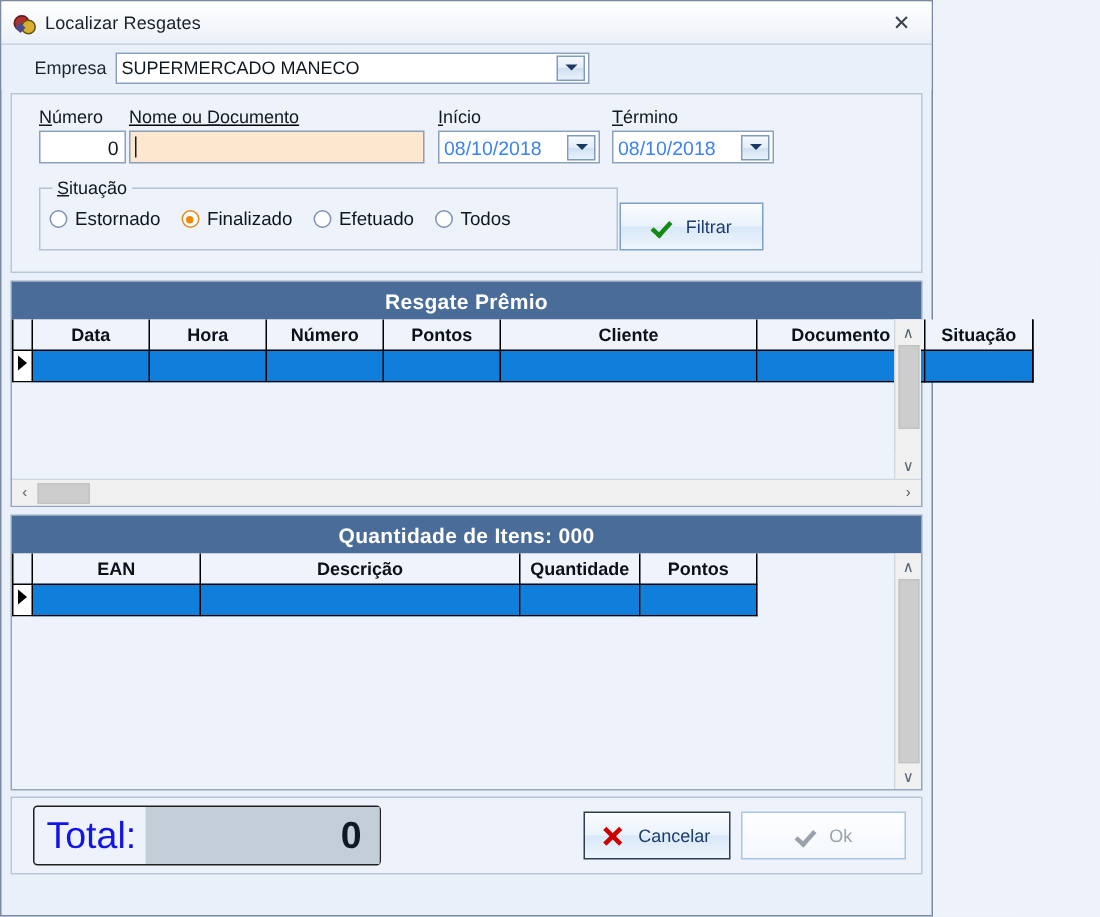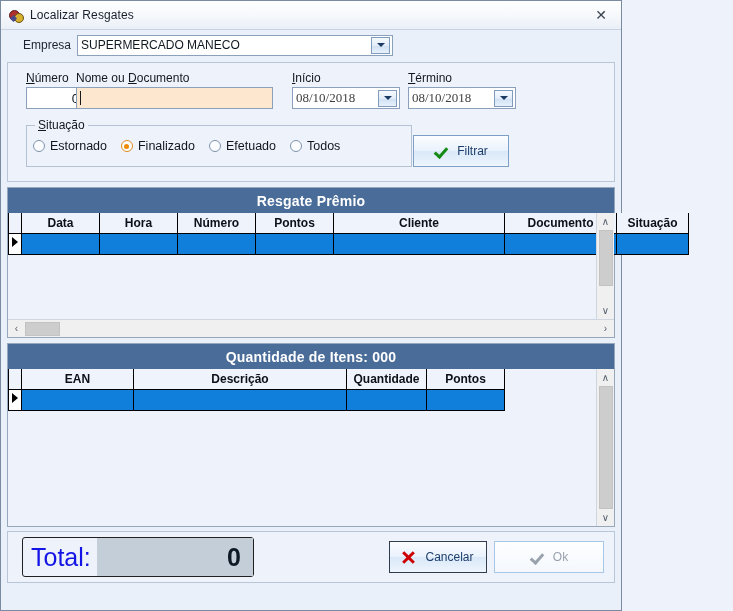--- a/index.html
+++ b/index.html
@@ -91,21 +91,21 @@
   .inp.num { width: 58px; justify-content: flex-end; padding-right: 4px; }
   .inp.name { width: 197px; background: #fde8cf; padding-left: 3px; position: relative; }
   .caret {
     width: 1px; height: 14px; background: #1a1a1a;
   }
   .datebox {
     width: 108px; height: 22px; box-sizing: border-box;
     border: 1px solid #8aa0bd; background: #fff;
     display: flex; align-items: center;
   }
-  .datebox .dval { flex: 1; font-size: 13px; color: #404040; padding-left: 3px; font-family: Liberation Serif, serif; }
+  .datebox .dval { flex: 1; font-size: 13px; color: #3b82f6; padding-left: 3px; }
   .group {
     position: absolute; left: 18px; top: 62px;
     width: 386px; height: 42px;
     border: 1px solid #b4c2d4;
     box-sizing: border-box;
   }
   .group-title {
     position: absolute; left: 8px; top: -8px;
     background: #eef3fb; padding: 0 3px;
     font-size: 12px; color: #12181f;
@@ -280,21 +280,21 @@
 
   <div class="panel filter-panel">
 
     <div class="fld" style="left:18px; top:8px;">
       <div class="fld-label"><u>N</u><span>úmero</span></div>
       <div class="inp num">
         <span>0</span>
       </div>
     </div>
 
-    <div class="fld" style="left:68px; top:8px;">
+    <div class="fld" style="left:78px; top:8px;text-decoration:underline;">
       <div class="fld-label"><span>Nome ou </span><u>D</u><span>ocumento</span></div>
       <div class="inp name">
         <span class="caret"></span>
         <span></span>
       </div>
     </div>
 
     <div class="fld" style="left:284px; top:8px;">
       <div class="fld-label"><u>I</u><span>nício</span></div>
       <div class="datebox">

